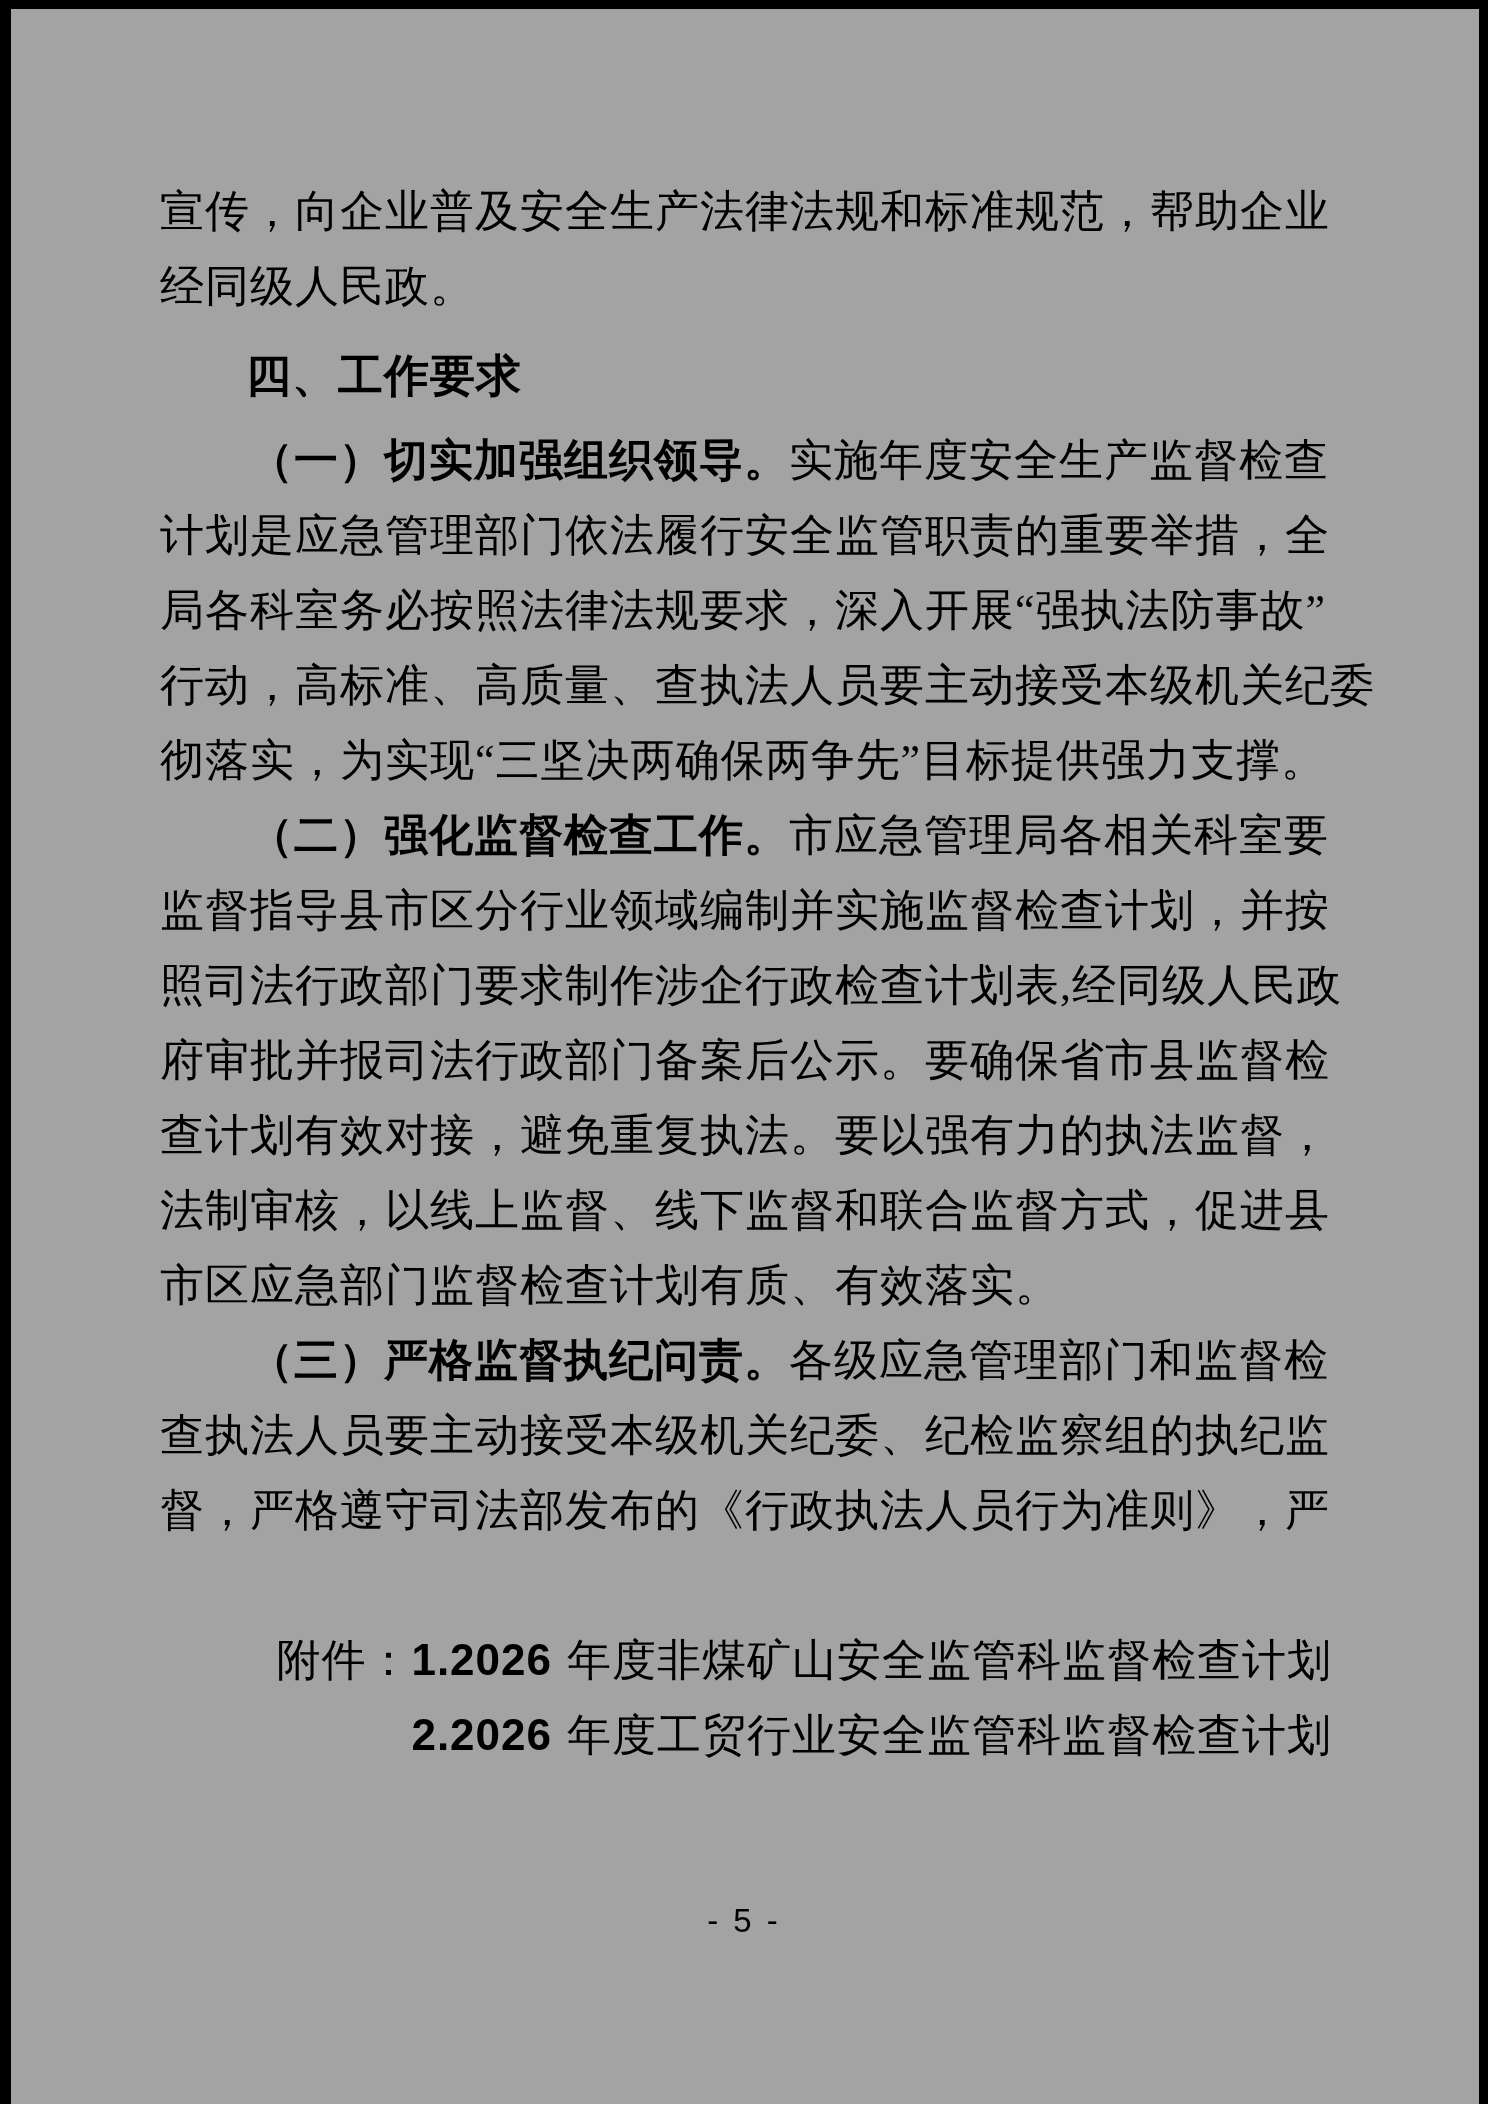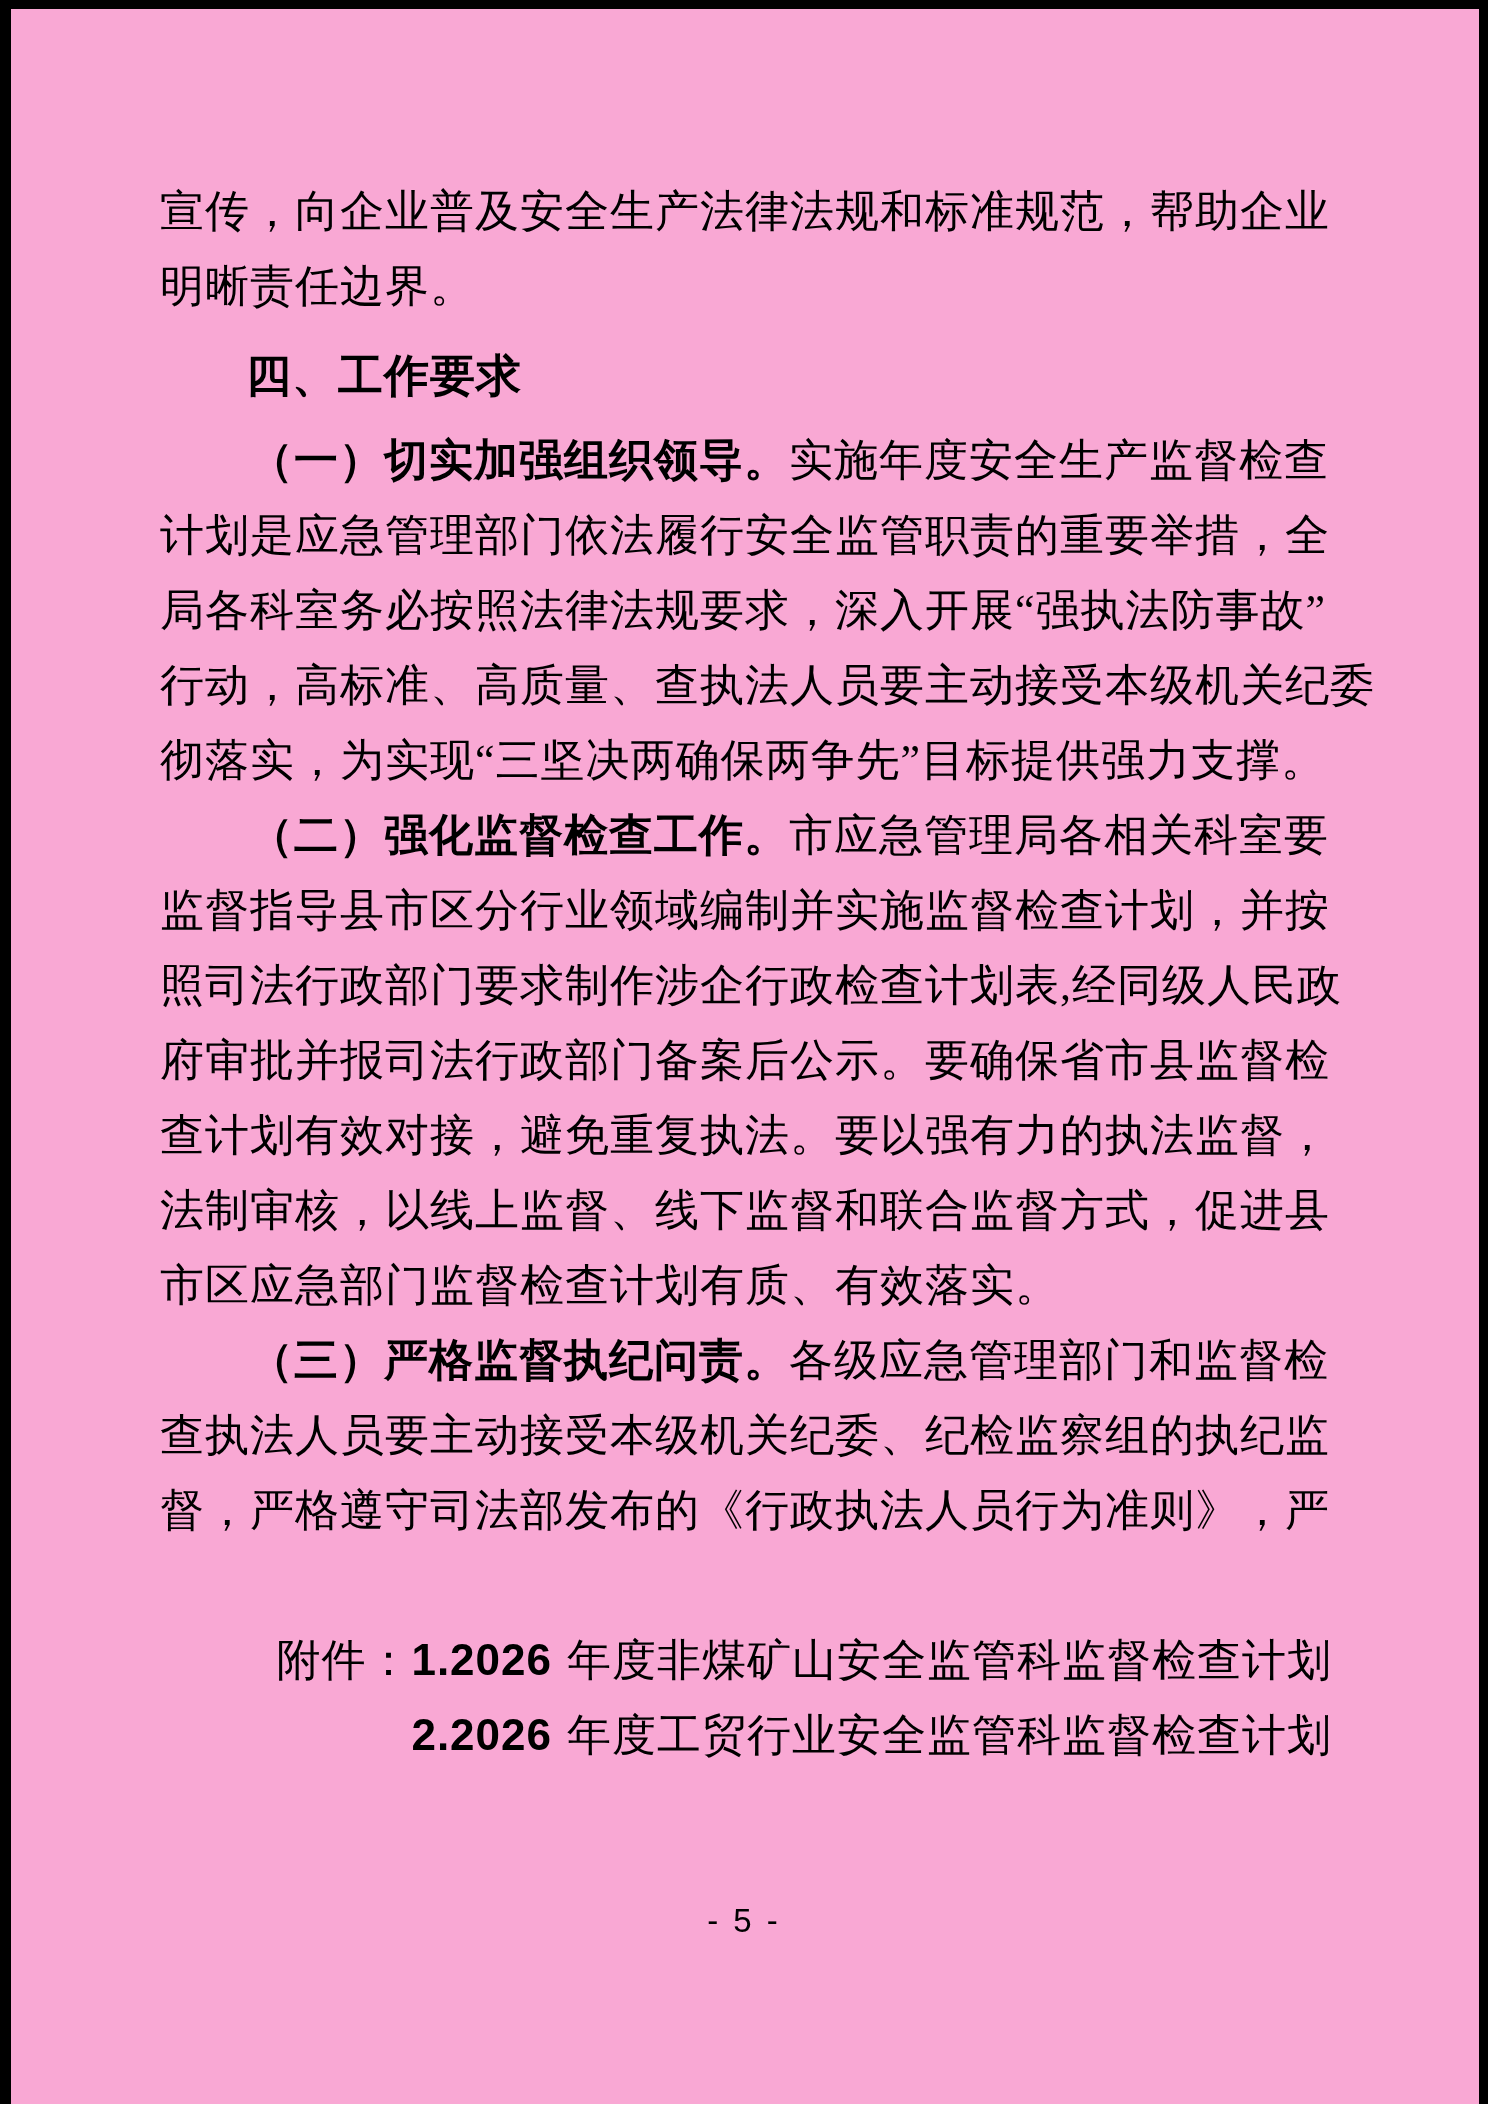--- a/index.html
+++ b/index.html
@@ -4,21 +4,21 @@
 <style>
   html, body {
     margin: 0;
     padding: 0;
     background: #ffffff;
   }
   .page {
     position: relative;
     width: 1488px;
     height: 2104px;
-    background: #f9a8d4;
+    background: #a3a3a3;
     color: #000000;
     font-family: "Liberation Serif", serif;
     overflow: hidden;
   }
   
   .edge-top {
     position: absolute;
     top: 0; left: 0;
     width: 100%; height: 9px;
     background: #000;
@@ -105,21 +105,21 @@
 
 <div class="page">
 
   <div class="edge-top"></div>
   <div class="edge-left"></div>
   <div class="edge-right"></div>
 
   <div class="doc">
 
     <div class="line"><span>宣传，向企业普及安全生产法律法规和标准规范，帮助企业</span></div>
-    <div class="line"><span>明晰责任边界。</span></div>
+    <div class="line"><span>经同级人民政。</span></div>
 
     <div class="heading"><span>四、工作要求</span></div>
 
     <div class="line para-start"><span class="lead">（一）切实加强组织领导。</span><span>实施年度安全生产监督检查</span></div>
     <div class="line"><span>计划是应急管理部门依法履行安全监管职责的重要举措，全</span></div>
     <div class="line"><span>局各科室务必按照法律法规要求，深入开展“强执法防事故”</span></div>
     <div class="line"><span>行动，高标准、高质量、查执法人员要主动接受本级机关纪委</span></div>
     <div class="line"><span>彻落实，为实现“三坚决两确保两争先”目标提供强力支撑。</span></div>
 
     <div class="line para-start"><span class="lead">（二）强化监督检查工作。</span><span>市应急管理局各相关科室要</span></div>

